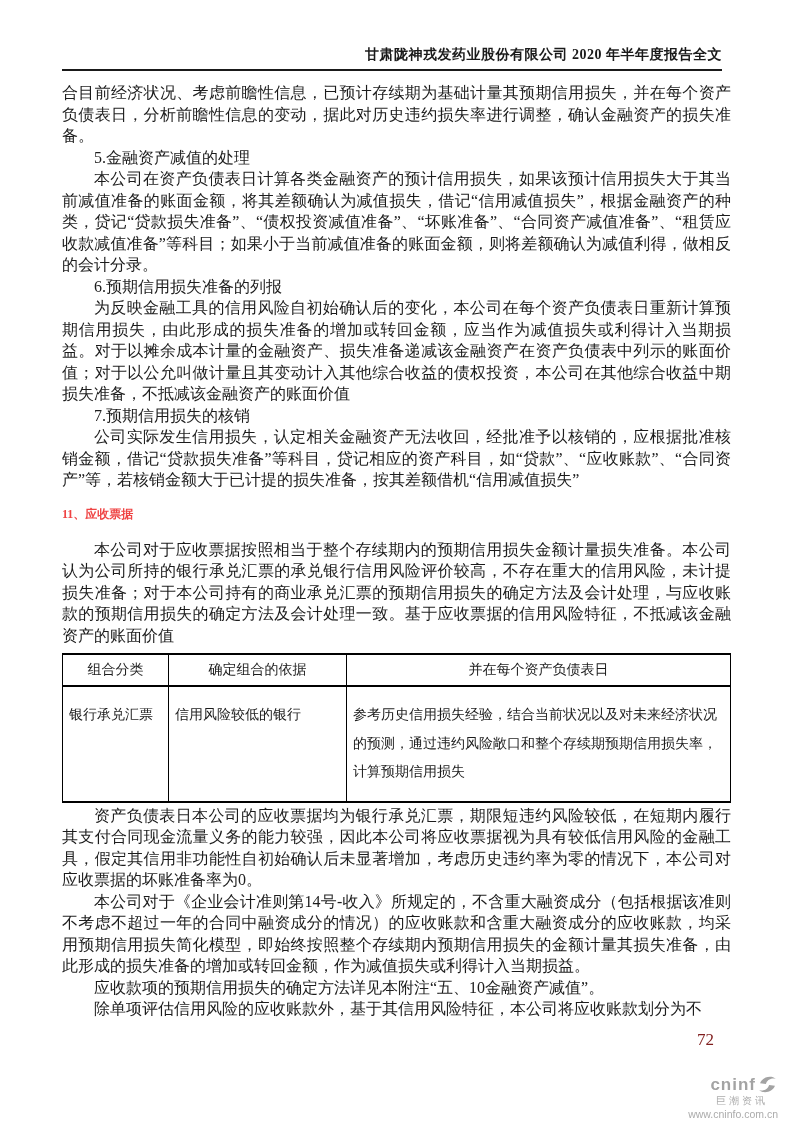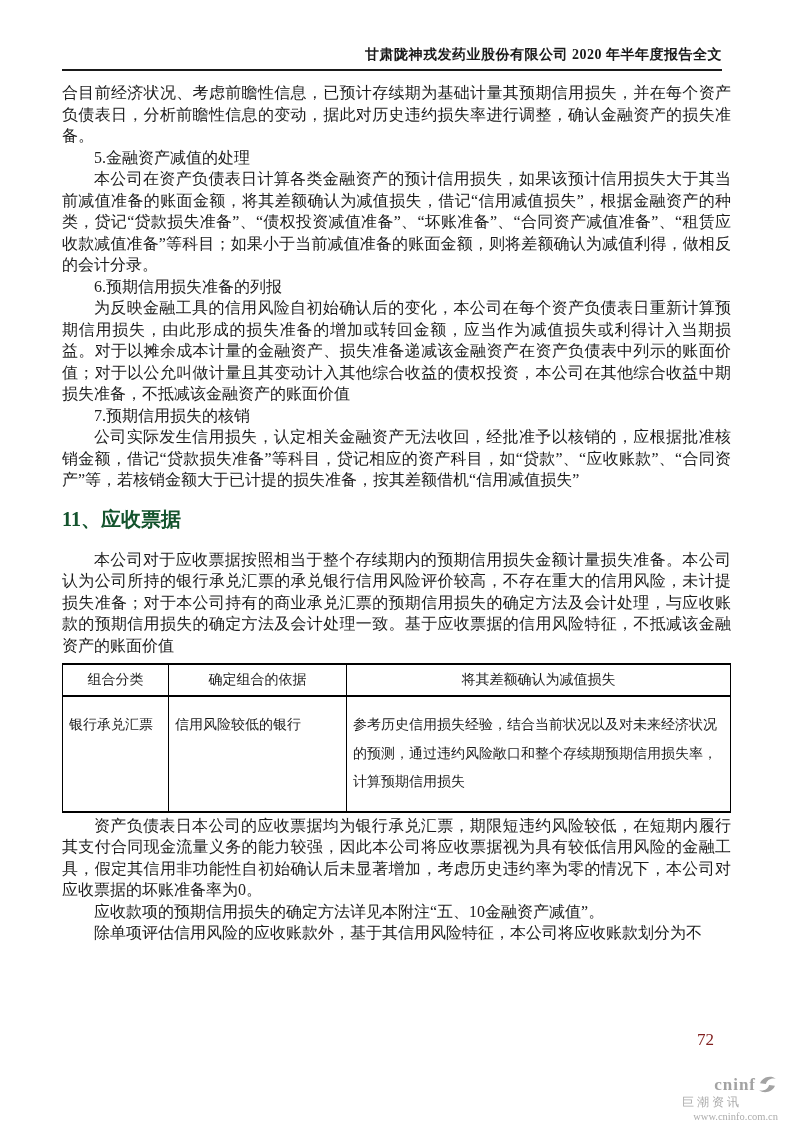--- a/index.html
+++ b/index.html
@@ -31,26 +31,26 @@
   }
   .content p {
     font-size: 16px;
     line-height: 21.5px;
     text-align: justify;
     text-indent: 2em;
     color: #1c1c1c;
   }
   .content p.noindent { text-indent: 0; }
   .section-heading {
-    font-size: 20px;
+    font-size: 12px;
     font-weight: bold;
     margin-top: 15px;
     margin-bottom: 16px;
     text-indent: 0;
-    color: #14532d;
+    color: #ef4444;
   }
   table.portfolio {
     width: 100%;
     border-collapse: collapse;
     margin-top: 7px;
     margin-bottom: 2px;
     border-top: 2px solid #000;
     border-bottom: 2px solid #000;
   }
   table.portfolio col.c1 { width: 106px; }
@@ -78,42 +78,42 @@
     right: 70px;
     font-size: 17px;
     color: #7f1d1d;
   }
   .logo {
     position: absolute;
     top: 1074px;
     right: 6px;
     text-align: right;
     color: #a6a6a6;
-    font-family: Liberation Serif, serif;
+    font-family: Liberation Sans, sans-serif;
     line-height: 1.05;
   }
   .logo-top {
     display: flex;
     align-items: center;
     justify-content: flex-end;
     gap: 1px;
   }
   .logo-text {
     font-size: 17px;
     font-weight: bold;
     letter-spacing: 1px;
     color: #a3a3a3;
   }
   .swirl { display: inline-block; width: 21px; height: 21px; }
   .swirl svg { display: block; }
   .logo-sub {
-    font-size: 12px;
+    font-size: 10px;
     letter-spacing: 3px;
     margin-top: 1px;
-    margin-right: 36px;
+    margin-right: 10px;
     color: #ababab;
   }
   .logo-url {
     font-size: 10.5px;
     margin-top: 2px;
     color: #ababab;
     text-align: right;
   }
 </style>
 </head>
@@ -141,35 +141,36 @@
     <table class="portfolio">
       <colgroup>
           <col class="c1">
           <col class="c2">
           <col class="c3">
         </colgroup>
       <thead>
         <tr>
           <th>组合分类</th>
           <th>确定组合的依据</th>
-          <th>将其差额确认为减值损失</th>
+          <th>并在每个资产负债表日</th>
         </tr>
       </thead>
       <tbody>
         <tr>
           <td>银行承兑汇票</td>
           <td>信用风险较低的银行</td>
           <td>参考历史信用损失经验，结合当前状况以及对未来经济状况的预测，通过违约风险敞口和整个存续期预期信用损失率，计算预期信用损失</td>
         </tr>
       </tbody>
     </table>
 
     <p>资产负债表日本公司的应收票据均为银行承兑汇票，期限短违约风险较低，在短期内履行其支付合同现金流量义务的能力较强，因此本公司将应收票据视为具有较低信用风险的金融工具，假定其信用非功能性自初始确认后未显著增加，考虑历史违约率为零的情况下，本公司对应收票据的坏账准备率为0。</p>
 
 
+    <p>本公司对于《企业会计准则第14号-收入》所规定的，不含重大融资成分（包括根据该准则不考虑不超过一年的合同中融资成分的情况）的应收账款和含重大融资成分的应收账款，均采用预期信用损失简化模型，即始终按照整个存续期内预期信用损失的金额计量其损失准备，由此形成的损失准备的增加或转回金额，作为减值损失或利得计入当期损益。</p>
     <p>应收款项的预期信用损失的确定方法详见本附注“五、10金融资产减值”。</p>
     <p>除单项评估信用风险的应收账款外，基于其信用风险特征，本公司将应收账款划分为不</p>
   </div>
 
   <div class="page-number">72</div>
 
   <div class="logo">
     <div class="logo-top">
       <span class="logo-text">cninf</span>
       <span class="swirl">

